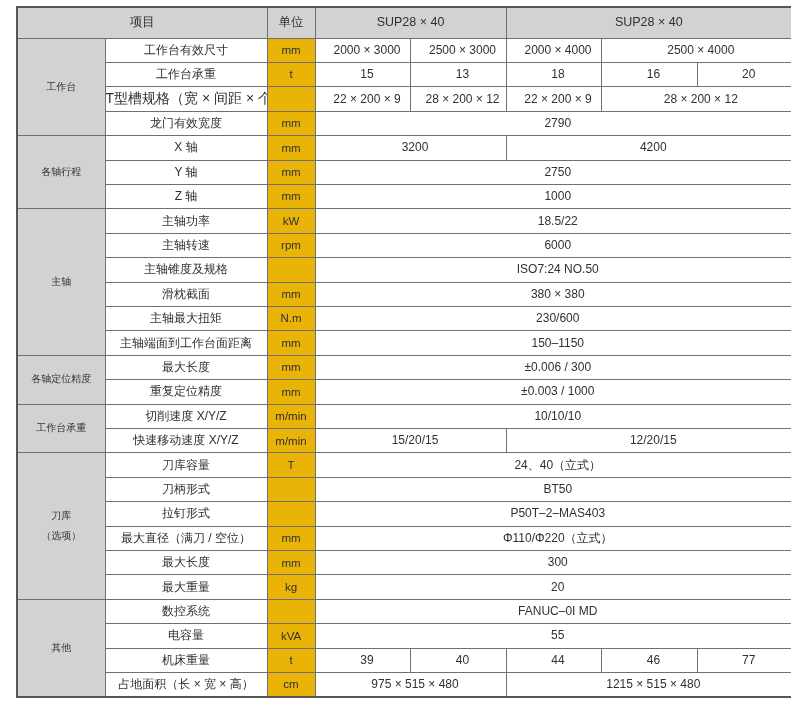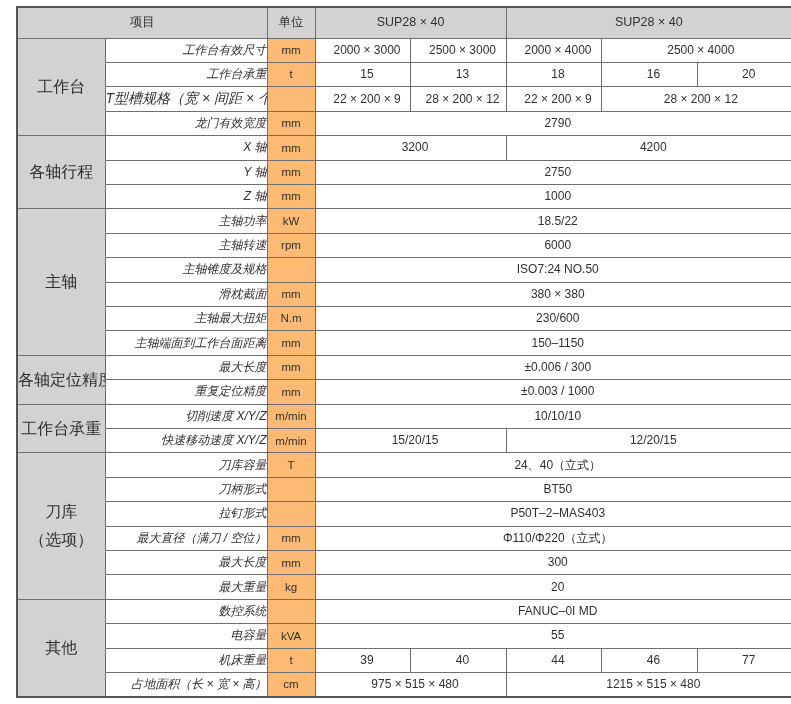--- a/index.html
+++ b/index.html
@@ -39,29 +39,28 @@
     white-space: nowrap;
   }
   .spec-table thead tr { height: 31px; }
   .spec-table tbody tr { height: 24px; }
   .spec-table th {
     background: #d2d2d2;
     font-size: 12.5px;
   }
   .spec-table td.group-cell {
     background: #d2d2d2;
-    font-size: 16px;
+    font-size: 10px;
   }
   .spec-table td.item-cell {
-    text-align: right;
+    text-align: center;
     background: #ffffff;
-    font-style: italic;
   }
   .spec-table td.item-cell.small-label { font-size: 14px; }
-  .spec-table td.unit-cell { font-size: 11.5px; background: #fdba74; }
+  .spec-table td.unit-cell { font-size: 11.5px; background: #eab308; }
   .spec-table td.value-cell { background: #ffffff; padding-left: 9px; }
   .group-subline { margin-top: 8px; }
 </style>
 </head>
 <body>
 
 <div class="page">
   <table class="spec-table">
     <colgroup>
       <col style="width:88px">

